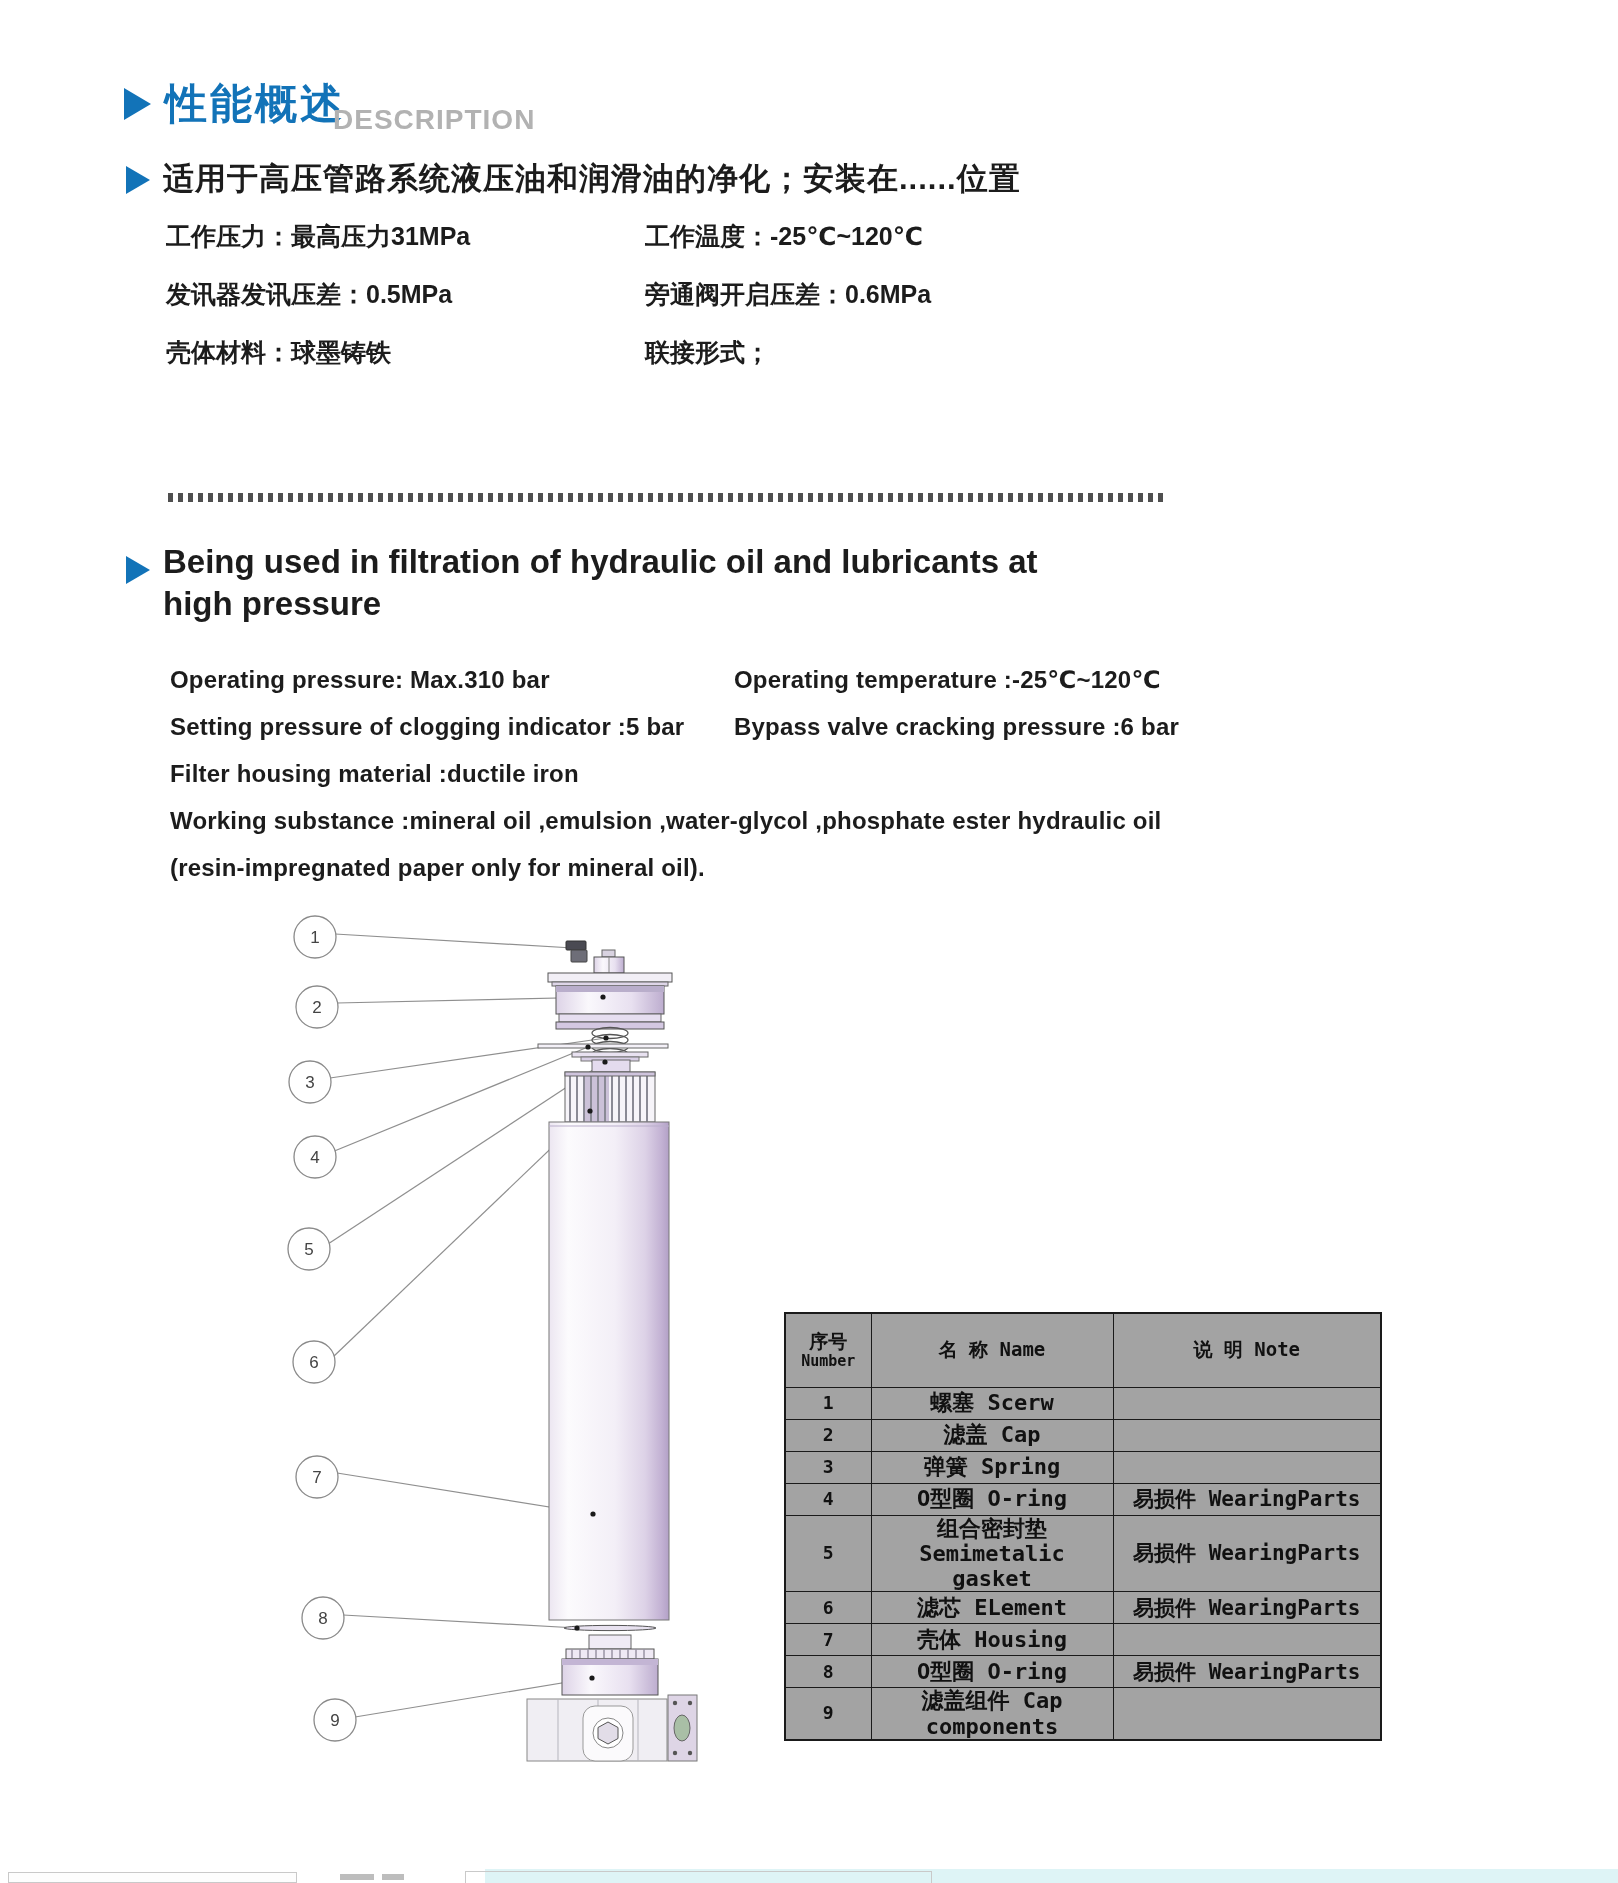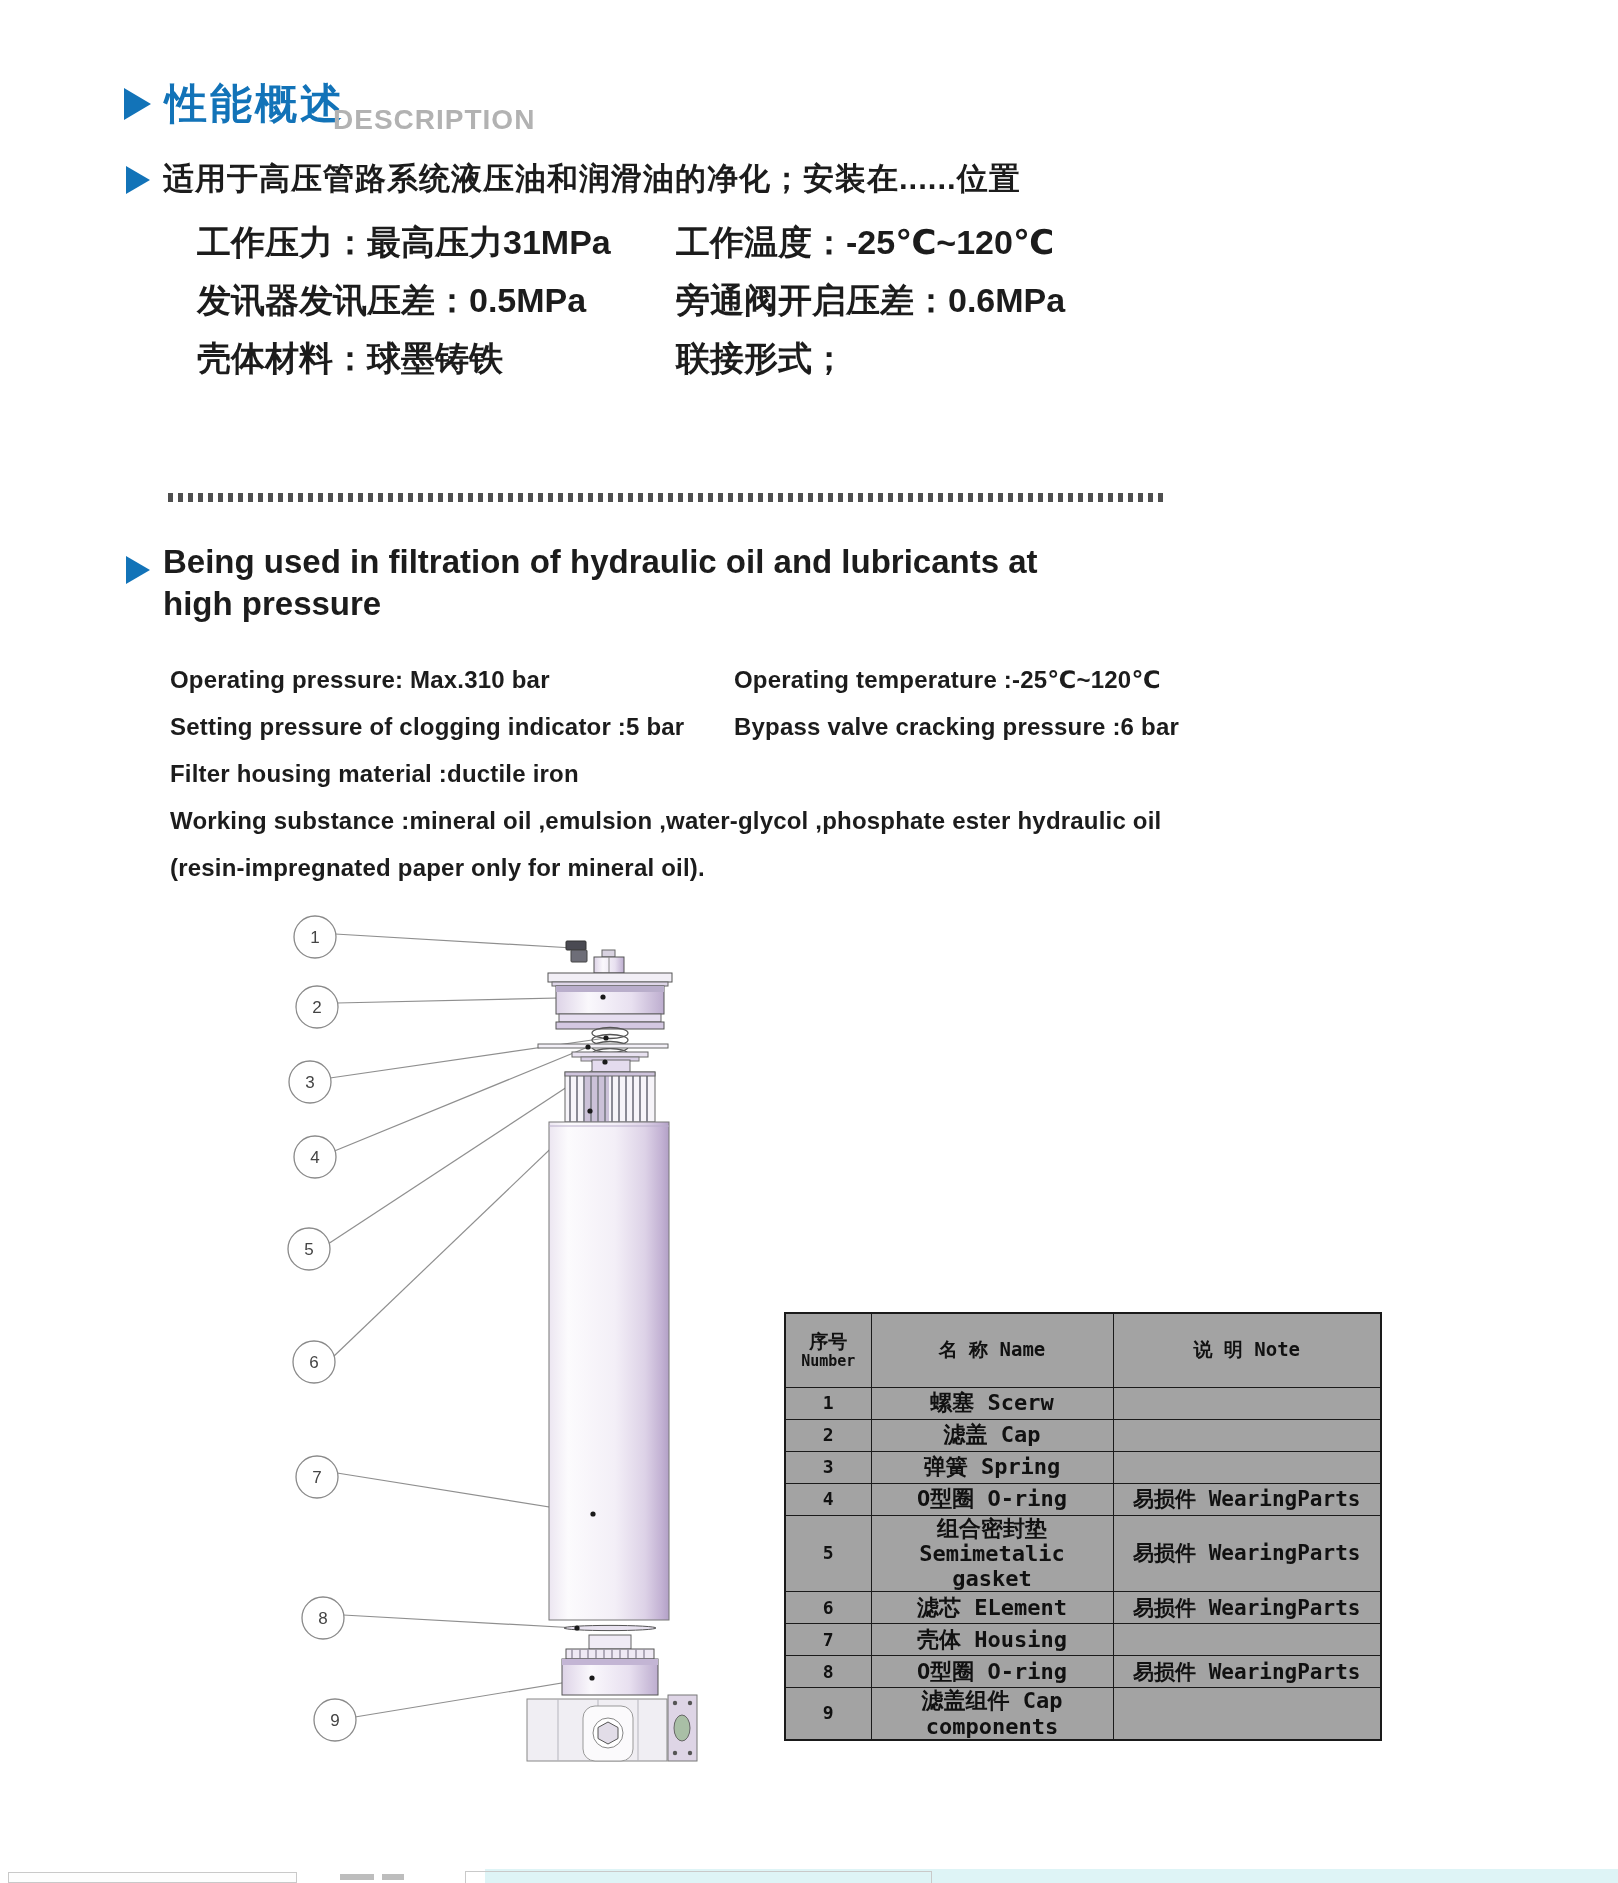--- a/index.html
+++ b/index.html
@@ -10,21 +10,21 @@
   .abs{position:absolute;}
   
   .tri{width:0;height:0;border-left:27px solid #1273b8;border-top:16px solid transparent;border-bottom:16px solid transparent;}
   .tri.small{border-left-width:24px;border-top-width:14px;border-bottom-width:14px;}
   
   .title-zh{font-size:42px;font-weight:700;color:#1273b8;letter-spacing:3px;white-space:nowrap;}
   .title-en{font-size:28px;font-weight:700;color:#b2b2b2;letter-spacing:1px;white-space:nowrap;}
   .h-zh{font-size:31px;font-weight:700;letter-spacing:1px;white-space:nowrap;}
   .h-en{font-size:33px;font-weight:700;line-height:42px;width:940px;}
   
-  .zh-spec{font-size:34px;font-weight:700;white-space:nowrap;margin-left:31px;}
+  .zh-spec{font-size:25px;font-weight:700;white-space:nowrap;}
   .en-spec{font-size:24px;font-weight:700;white-space:nowrap;letter-spacing:0.2px;}
   .spec-right-zh{position:absolute;left:479px;top:0;}
   .spec-right-en{position:absolute;left:564px;top:0;}
   
   .divider{width:998px;height:9px;background:repeating-linear-gradient(90deg,#4f4f4f 0 5px,transparent 5px 10px);}
   
   svg.diagram{position:absolute;left:0;top:0;width:1618px;height:1883px;}
   
   table.parts{
     border-collapse:collapse;background:#a3a3a3;table-layout:fixed;

